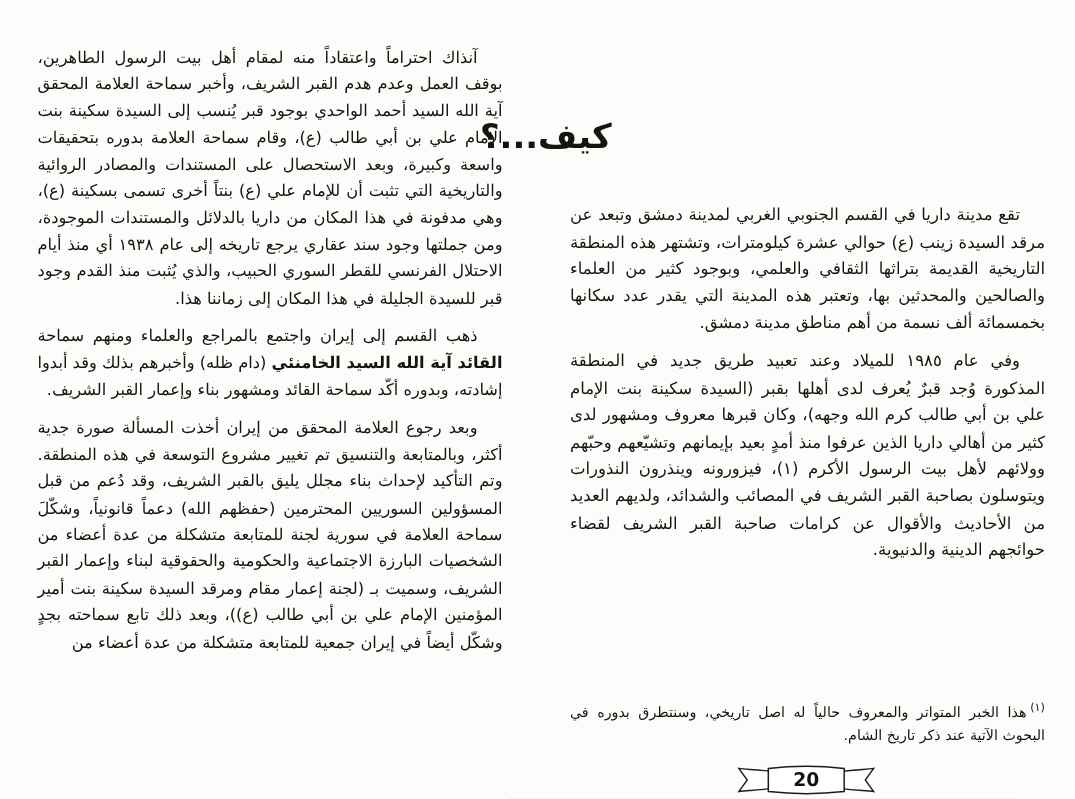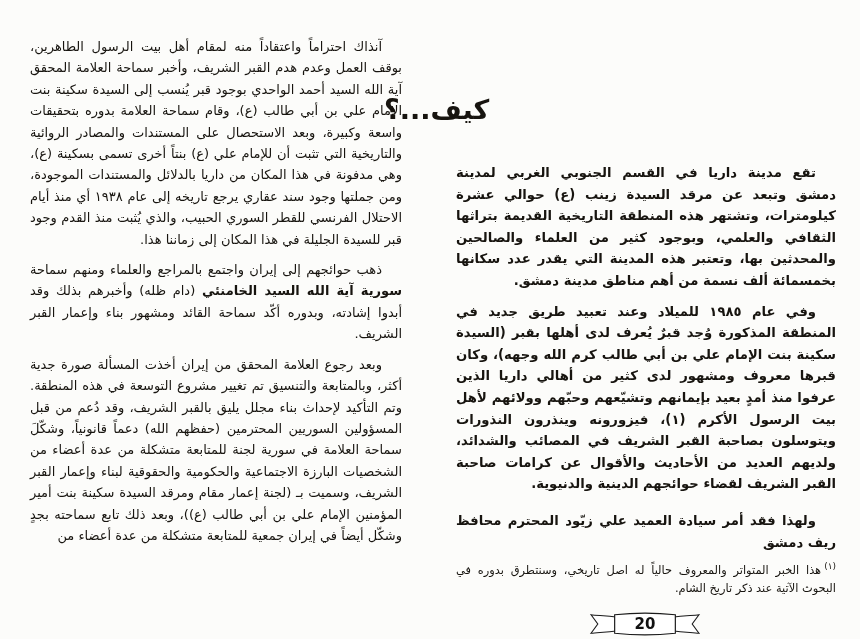--- a/index.html
+++ b/index.html
@@ -29,21 +29,21 @@
   .page-right .textcol { top: 150px; right: 24px; left: 26px; }
   .page-left  .textcol { top: 24px;  right: 28px; left: 30px; }
 
   .para {
     margin: 0 0 9px 0;
     font-size: 13px;
     line-height: 21.4px;
     text-indent: 20px;
     text-align: justify;
   }
-  .page-right .para { font-size: 13.2px; line-height: 21.6px; font-weight: bold; }
+  .page-right .para { font-size: 13.2px; line-height: 21.6px; }
   .para-gap { margin-top: 15px; }
 
   .bold-name { font-weight: bold; }
 
   .chapter-title {
     position: absolute;
     top: 82px;
     right: 0; left: 0;
     margin: 0;
     text-align: left;
@@ -86,39 +86,38 @@
 <body>
 
 <div class="spread">
 
   <section class="page page-right">
     <h1 class="chapter-title">كيف...؟</h1>
 
     <div class="textcol">
       <p class="para">تقع مدينة داريا في القسم الجنوبي الغربي لمدينة دمشق وتبعد عن مرقد السيدة زينب (ع) حوالي عشرة كيلومترات، وتشتهر هذه المنطقة التاريخية القديمة بتراثها الثقافي والعلمي، وبوجود كثير من العلماء والصالحين والمحدثين بها، وتعتبر هذه المدينة التي يقدر عدد سكانها بخمسمائة ألف نسمة من أهم مناطق مدينة دمشق.</p>
       <p class="para">وفي عام ١٩٨٥ للميلاد وعند تعبيد طريق جديد في المنطقة المذكورة وُجد قبرٌ يُعرف لدى أهلها بقبر (السيدة سكينة بنت الإمام علي بن أبي طالب كرم الله وجهه)، وكان قبرها معروف ومشهور لدى كثير من أهالي داريا الذين عرفوا منذ أمدٍ بعيد بإيمانهم وتشيّعهم وحبّهم وولائهم لأهل بيت الرسول الأكرم (١)، فيزورونه وينذرون النذورات ويتوسلون بصاحبة القبر الشريف في المصائب والشدائد، ولديهم العديد من الأحاديث والأقوال عن كرامات صاحبة القبر الشريف لقضاء حوائجهم الدينية والدنيوية.</p>
-      <p class="para para-gap">ولهذا فقد أمر سيادة العميد علي زيّود المحترم محافظ ريف دمشق</p>
     </div>
 
     <p class="footnote">
       <sup>(١)</sup><span>هذا الخبر المتواتر والمعروف حالياً له اصل تاريخي، وسنتطرق بدوره في البحوث الآتية عند ذكر تاريخ الشام.</span>
     </p>
 
     <div class="banner">
       <svg viewBox="0 0 140 40" aria-hidden="true">
         <path d="M38 12 C22 10 13 10 6 9 L14 20 L6 31 C13 30 22 30 38 28 Z" fill="#ffffff" stroke="#1a1a1a" stroke-width="1.3"></path>
         <path d="M102 12 C118 10 127 10 134 9 L126 20 L134 31 C127 30 118 30 102 28 Z" fill="#ffffff" stroke="#1a1a1a" stroke-width="1.3"></path>
         <path d="M34 9 Q70 5 106 9 L106 31 Q70 35 34 31 Z" fill="#ffffff" stroke="#1a1a1a" stroke-width="1.4"></path>
       </svg>
       <span class="pagenum">20</span>
     </div>
   </section>
 
   <section class="page page-left">
     <div class="textcol">
       <p class="para">آنذاك احتراماً واعتقاداً منه لمقام أهل بيت الرسول الطاهرين، بوقف العمل وعدم هدم القبر الشريف، وأخبر سماحة العلامة المحقق آية الله السيد أحمد الواحدي بوجود قبر يُنسب إلى السيدة سكينة بنت الإمام علي بن أبي طالب (ع)، وقام سماحة العلامة بدوره بتحقيقات واسعة وكبيرة، وبعد الاستحصال على المستندات والمصادر الروائية والتاريخية التي تثبت أن للإمام علي (ع) بنتاً أخرى تسمى بسكينة (ع)، وهي مدفونة في هذا المكان من داريا بالدلائل والمستندات الموجودة، ومن جملتها وجود سند عقاري يرجع تاريخه إلى عام ١٩٣٨ أي منذ أيام الاحتلال الفرنسي للقطر السوري الحبيب، والذي يُثبت منذ القدم وجود قبر للسيدة الجليلة في هذا المكان إلى زماننا هذا.</p>
-      <p class="para"><span>ذهب حوائجهم إلى إيران واجتمع بالمراجع والعلماء ومنهم سماحة </span><span class="bold-name">سورية آية الله السيد الخامنئي</span><span> (دام ظله) وأخبرهم بذلك وقد أبدوا إشادته، وبدوره أكّد سماحة القائد ومشهور بناء وإعمار القبر الشريف.</span></p>
+      <p class="para"><span>ذهب القسم إلى إيران واجتمع بالمراجع والعلماء ومنهم سماحة </span><span class="bold-name">القائد آية الله السيد الخامنئي</span><span> (دام ظله) وأخبرهم بذلك وقد أبدوا إشادته، وبدوره أكّد سماحة القائد ومشهور بناء وإعمار القبر الشريف.</span></p>
       <p class="para">وبعد رجوع العلامة المحقق من إيران أخذت المسألة صورة جدية أكثر، وبالمتابعة والتنسيق تم تغيير مشروع التوسعة في هذه المنطقة. وتم التأكيد لإحداث بناء مجلل يليق بالقبر الشريف، وقد دُعم من قبل المسؤولين السوريين المحترمين (حفظهم الله) دعماً قانونياً، وشكّلَ سماحة العلامة في سورية لجنة للمتابعة متشكلة من عدة أعضاء من الشخصيات البارزة الاجتماعية والحكومية والحقوقية لبناء وإعمار القبر الشريف، وسميت بـ (لجنة إعمار مقام ومرقد السيدة سكينة بنت أمير المؤمنين الإمام علي بن أبي طالب (ع))، وبعد ذلك تابع سماحته بجدٍ وشكّل أيضاً في إيران جمعية للمتابعة متشكلة من عدة أعضاء من</p>
     </div>
 
   </section>
 
 </div>
 
 </body></html>

